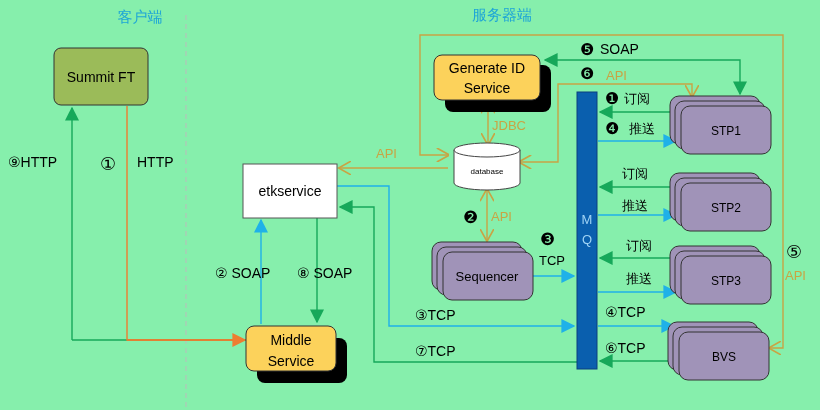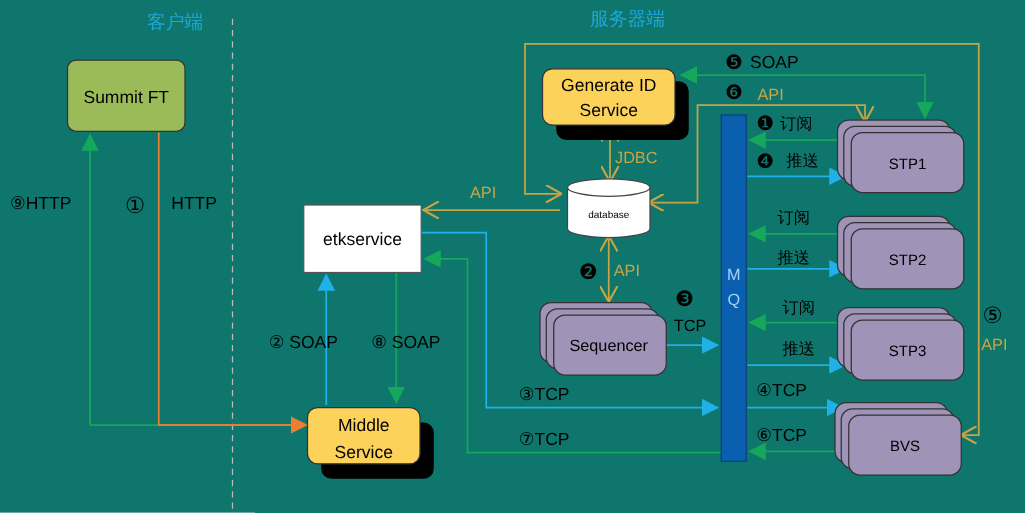--- a/index.html
+++ b/index.html
@@ -1,16 +1,16 @@
 <!DOCTYPE html>
 <html><head>
 <meta charset="utf-8">
 <style>
   body { margin:0; background:#fff; }
-  #stage { position:relative; width:820px; height:410px; background:#0f766e; overflow:hidden; font-family:"Liberation Sans", sans-serif; }
+  #stage { position:relative; width:820px; height:410px; background:#86efac; overflow:hidden; font-family:"Liberation Sans", sans-serif; }
   svg { position:absolute; left:0; top:0; }
   .t { font-family:"Liberation Sans", "DejaVu Sans", sans-serif; }
 </style>
 </head>
 <body>
 
 <div id="stage">
 <svg width="820" height="410" viewBox="0 0 820 410">
   <defs>
     <marker id="aG" markerWidth="10" markerHeight="10" refX="9" refY="5" orient="auto">

